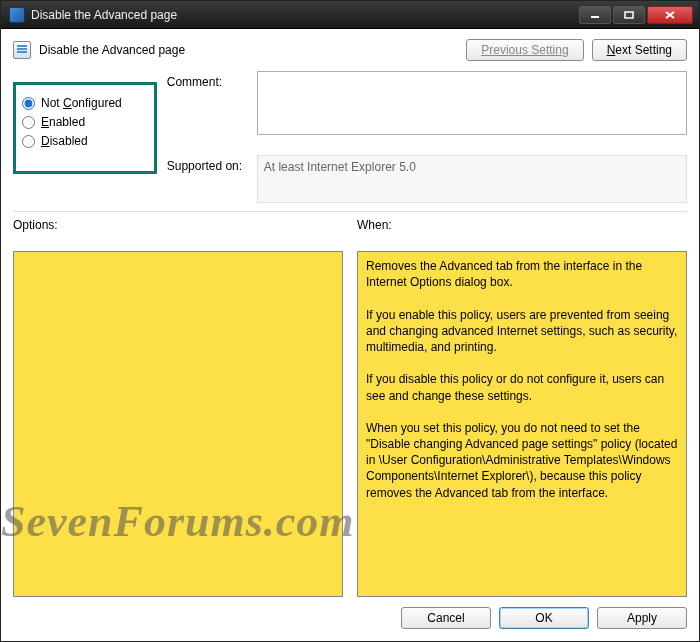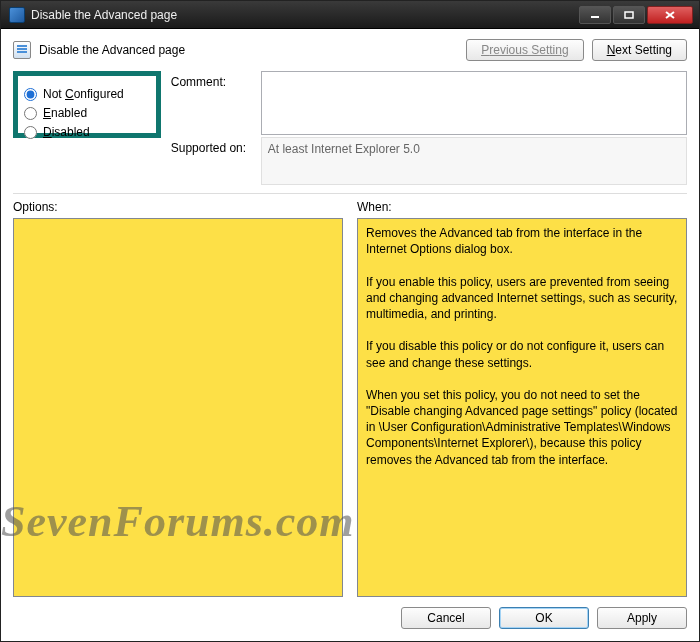--- a/index.html
+++ b/index.html
@@ -81,33 +81,34 @@
     color:#000;
   }
   button.win:disabled { color:#888; }
   button.win.default { border-color:#3c7fb1; box-shadow:0 0 0 1px #a3d3f5 inset; }
   
   .top-grid {
     display:flex;
     gap:0;
   }
   .radio-box {
-    border:5px solid #0f766e;
+    border:3px solid #0f766e;
     padding:6px 32px 6px 6px;
     margin-right:10px;
-    height:67px;
+    height:92px;
     min-width:126px;
+    margin-top:11px;
   }
   .radio-row { display:flex; align-items:center; margin:5px 0; }
   .radio-row input { margin:0 6px 0 0; accent-color:#1e6fd6;}
   .fields {
     flex:1;
     display:grid;
     grid-template-columns: 90px 1fr;
-    row-gap:2px;
+    row-gap:20px;
     align-items:start;
   }
   .fields .lbl { padding-top:4px; }
   textarea.comment {
     width:100%; height:64px;
     border:1px solid #abadb3;
     resize:none;
     font-family:inherit; font-size:12px;
     padding:2px 4px;
     overflow-y:scroll;
@@ -123,21 +124,21 @@
   }
   .mid-divider { border-top:1px solid #ddd; margin:8px 0 6px 0; }
   .panes {
     display:flex;
     gap:14px;
     flex:1;
     min-height:0;
   }
   .pane-col { display:flex; flex-direction:column; flex:1; min-height:0;}
   .pane-col.left { flex:0 0 330px; }
-  .pane-label { margin-bottom:4px; }
+  .pane-label { margin-bottom:19px; }
   .pane-box {
     flex:1;
     border:1px solid #828790;
     background:#fde047;
     padding:6px 8px;
     overflow:auto;
     font-size:12px;
     line-height:1.35;
     white-space:pre-wrap;
   }

